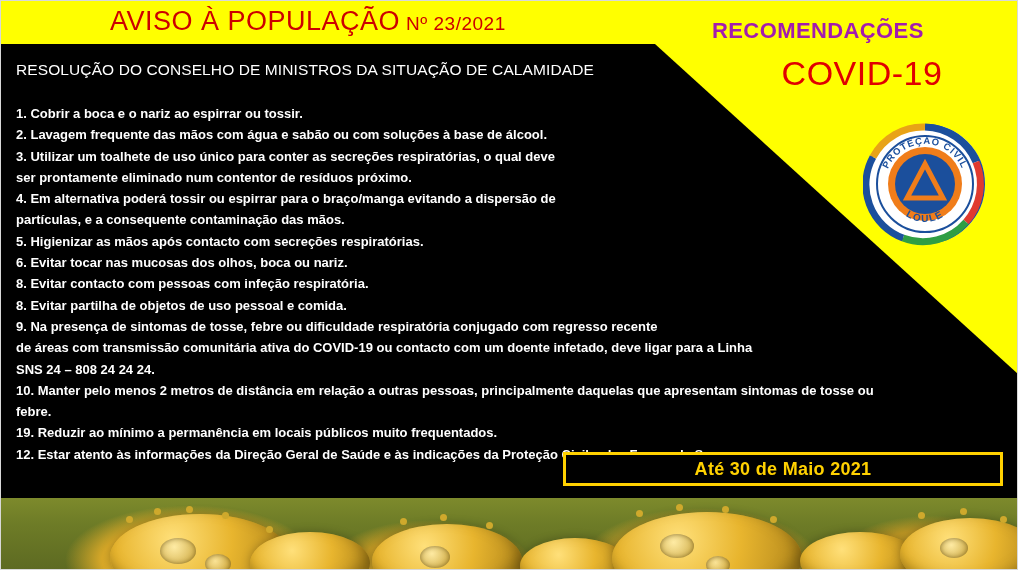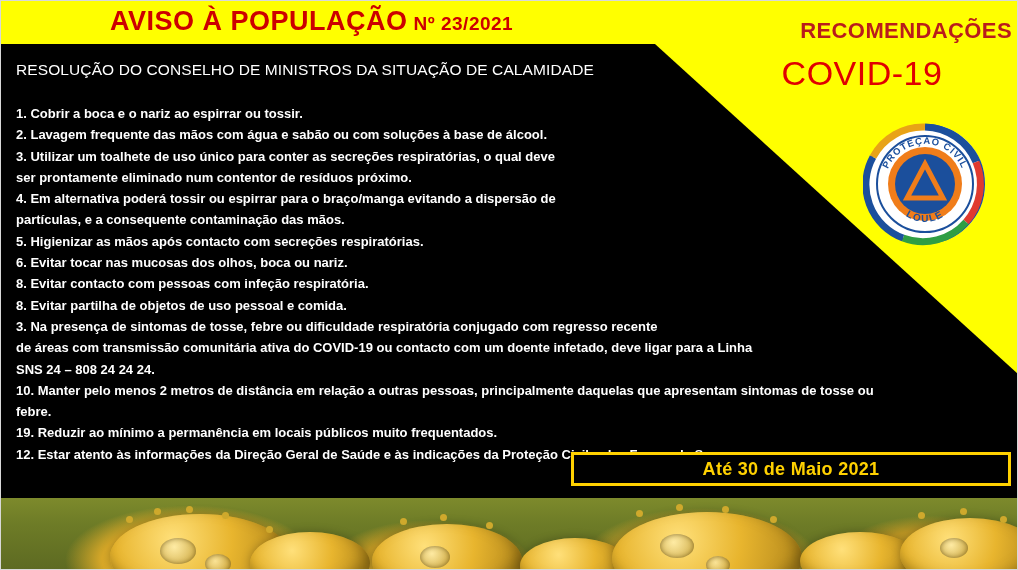--- a/index.html
+++ b/index.html
@@ -36,38 +36,38 @@
     clip-path: polygon(0 0, 655px 0, 1018px 330px, 1018px 454px, 0 454px);
   }
 
   
   .header-title {
     position: absolute;
     left: 110px;
     top: 6px;
     color: #cc0000;
     font-size: 27px;
-    font-weight: bold;
+    font-weight: normal;
     letter-spacing: 0.5px;
     white-space: nowrap;
   }
   .header-num {
     font-size: 19px;
     color: #cc0000;
     margin-left: 6px;
   }
 
   
   .rec-title {
     position: absolute;
     left: 712px;
     top: 18px;
     width: 300px;
-    text-align: right;
-    color: #b91c1c;
+    text-align: left;
+    color: #a21caf;
     font-size: 22px;
     font-weight: bold;
     letter-spacing: 0.4px;
   }
   .covid-title {
     position: absolute;
     left: 712px;
     top: 54px;
     width: 300px;
     text-align: center;
@@ -117,21 +117,20 @@
     left: 563px;
     top: 452px;
     width: 440px;
     height: 34px;
     background: #000000;
     border: 3px solid #ffd100;
     box-sizing: border-box;
     display: flex;
     align-items: center;
     justify-content: center;
-    margin-left: 8px;
   }
   .date-box span {
     color: #ffd100;
     font-size: 18px;
     font-weight: bold;
     letter-spacing: 0.3px;
   }
 
   
   .virus-strip {
@@ -229,21 +228,21 @@
     <div class="line">1.  Cobrir a boca e o nariz ao espirrar ou tossir.</div>
     <div class="line">2. Lavagem frequente das mãos com água e sabão ou com soluções à base de álcool.</div>
     <div class="line">3. Utilizar um toalhete de uso único para conter as secreções respiratórias, o qual deve</div>
     <div class="line">ser prontamente eliminado num contentor de resíduos próximo.</div>
     <div class="line">4. Em alternativa poderá tossir ou espirrar para o braço/manga evitando a dispersão de</div>
     <div class="line"> partículas, e a consequente contaminação das mãos.</div>
     <div class="line">5. Higienizar as mãos após contacto com secreções respiratórias.</div>
     <div class="line">6. Evitar tocar nas mucosas dos olhos, boca ou nariz.</div>
     <div class="line">8. Evitar contacto com pessoas com infeção respiratória.</div>
     <div class="line">8. Evitar partilha de objetos de uso pessoal e comida.</div>
-    <div class="line">3. Na presença de sintomas de tosse, febre ou dificuldade respiratória conjugado com regresso recente</div>
+    <div class="line">9. Na presença de sintomas de tosse, febre ou dificuldade respiratória conjugado com regresso recente</div>
     <div class="line">de áreas com transmissão comunitária ativa do COVID-19 ou contacto com um doente infetado, deve ligar para a Linha</div>
     <div class="line">SNS 24 – 808 24 24 24.</div>
     <div class="line">10. Manter pelo menos 2 metros de distância em relação a outras pessoas, principalmente daquelas que apresentam sintomas de tosse ou</div>
     <div class="line">febre.</div>
     <div class="line">19. Reduzir ao mínimo a permanência em locais públicos muito frequentados.</div>
     <div class="line">12. Estar atento às informações da Direção Geral de Saúde e às indicações da Proteção Civil e das Forças de Segurança.</div>
   </div>
 
   <div class="date-box">
     <span>Até 30 de Maio 2021</span>

